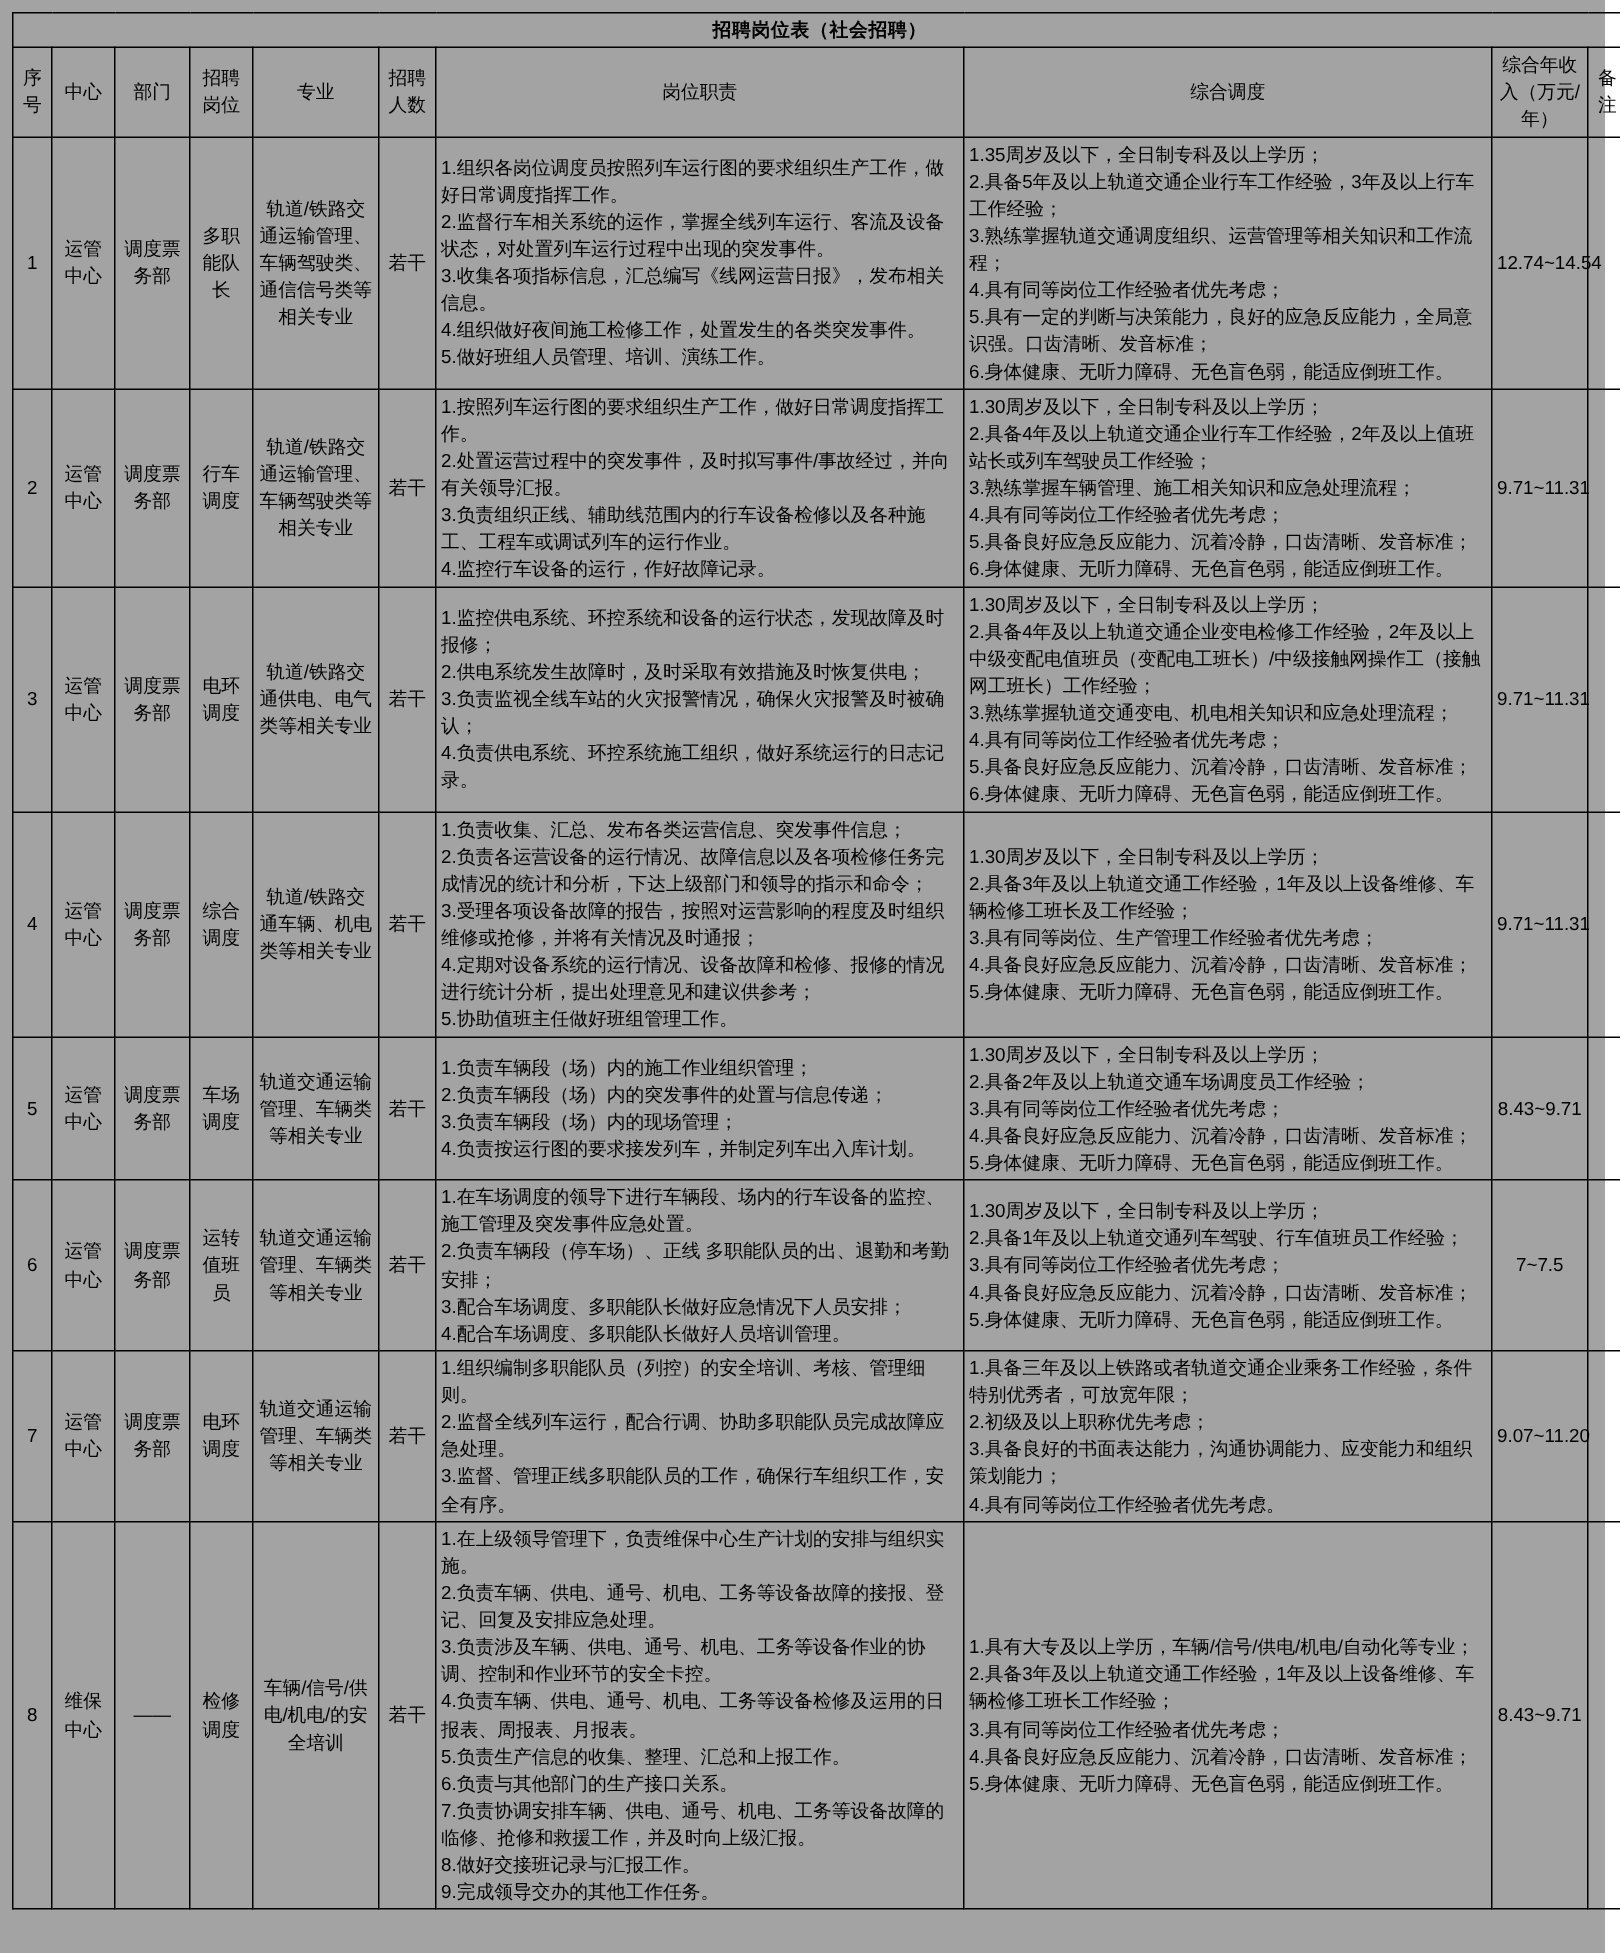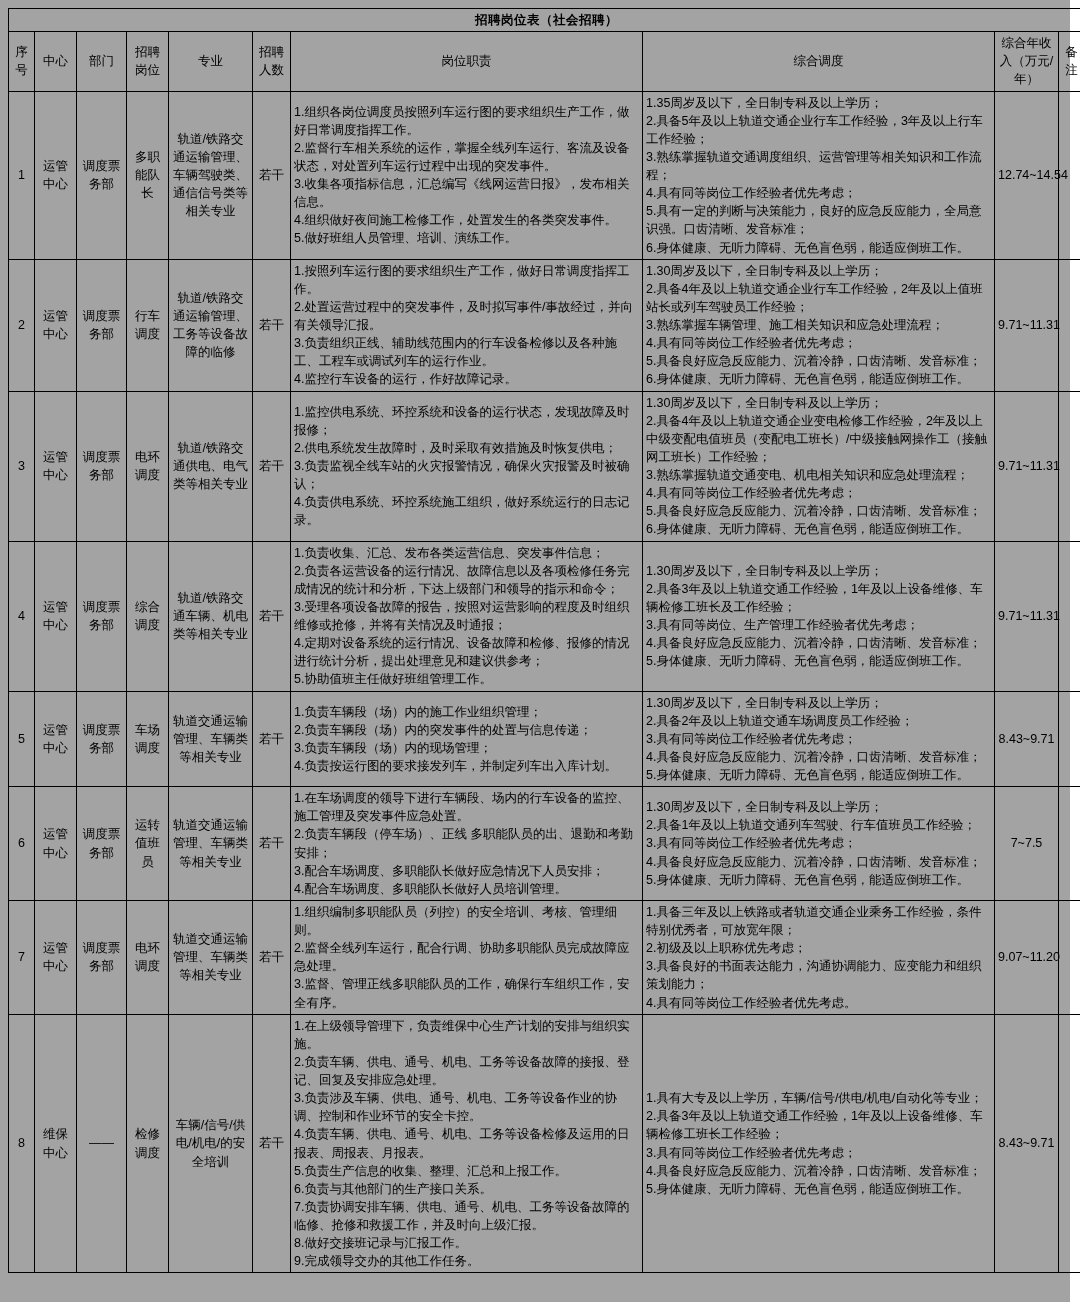--- a/index.html
+++ b/index.html
@@ -127,21 +127,21 @@
 6.身体健康、无听力障碍、无色盲色弱，能适应倒班工作。</td>
         <td class="vcenter-cn">12.74~14.54</td>
         <td class="vcenter-cn"></td>
       </tr>
 
       <tr>
         <td class="vcenter-cn">2</td>
         <td class="vcenter-cn">运管中心</td>
         <td class="vcenter-cn">调度票务部</td>
         <td class="vcenter-cn">行车调度</td>
-        <td class="vcenter-cn small-wrap">轨道/铁路交通运输管理、工务等设备故障的临修</td>
+        <td class="vcenter-cn small-wrap">轨道/铁路交通运输管理、车辆驾驶类等相关专业</td>
         <td class="vcenter-cn">若干</td>
         <td class="duty">1.按照列车运行图的要求组织生产工作，做好日常调度指挥工作。
 2.处置运营过程中的突发事件，及时拟写事件/事故经过，并向有关领导汇报。
 3.负责组织正线、辅助线范围内的行车设备检修以及各种施工、工程车或调试列车的运行作业。
 4.监控行车设备的运行，作好故障记录。</td>
         <td class="req">1.30周岁及以下，全日制专科及以上学历；
 2.具备4年及以上轨道交通企业行车工作经验，2年及以上值班站长或列车驾驶员工作经验；
 3.熟练掌握车辆管理、施工相关知识和应急处理流程；
 4.具有同等岗位工作经验者优先考虑；
 5.具备良好应急反应能力、沉着冷静，口齿清晰、发音标准；

